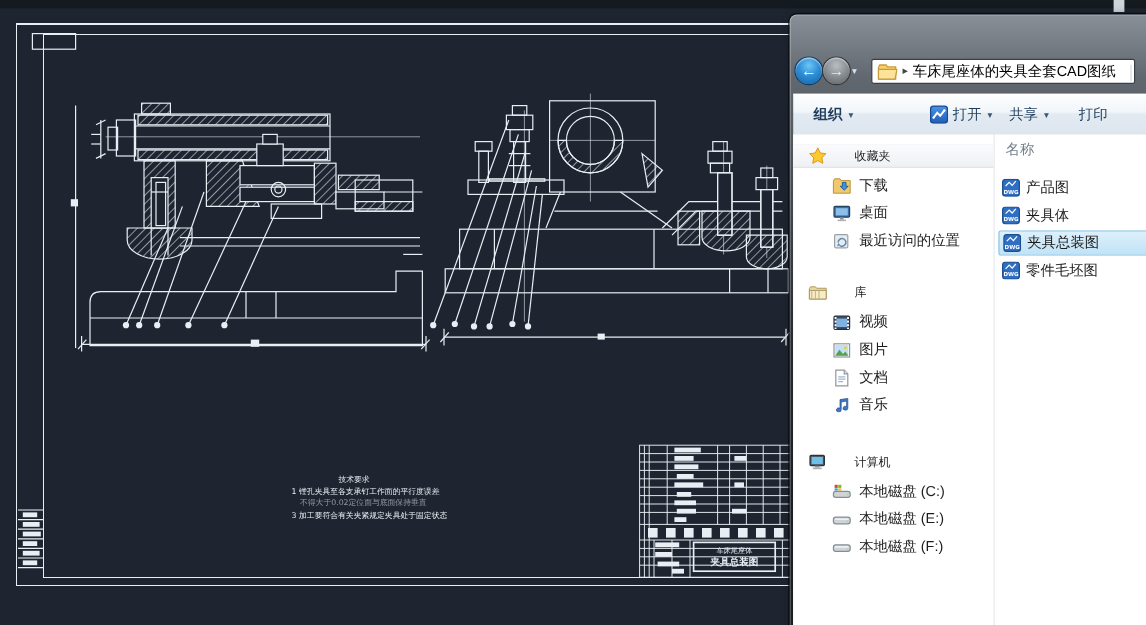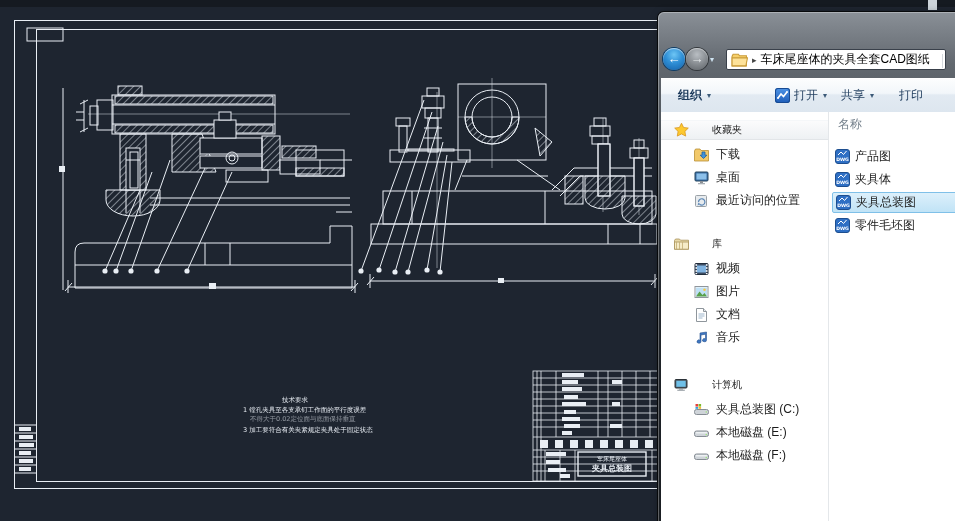--- a/index.html
+++ b/index.html
@@ -497,21 +497,21 @@
       <div class="sb-gap-s"></div>
       <div class="sb-item">
         <svg class="icon16" viewBox="0 0 16 16">
           <rect x="1" y="7.5" width="14" height="5" rx="2" fill="#cfd4d9" stroke="#868d94"></rect>
           <circle cx="12.8" cy="10" r="0.8" fill="#9ee37d"></circle>
           <rect x="2" y="2" width="2.6" height="2.6" fill="#e4413c"></rect>
             <rect x="5" y="2" width="2.6" height="2.6" fill="#7eba28"></rect>
           <rect x="2" y="5" width="2.6" height="1.8" fill="#2f9fe0"></rect>
             <rect x="5" y="5" width="2.6" height="1.8" fill="#f7b731"></rect>
         </svg>
-        <span>夹具总装图 (C:)</span>
+        <span>本地磁盘 (C:)</span>
       </div>
       <div class="sb-item">
         <svg class="icon16" viewBox="0 0 16 16">
           <rect x="1" y="6" width="14" height="5.5" rx="2" fill="#cfd4d9" stroke="#868d94"></rect>
           <rect x="2.2" y="7" width="11.5" height="1.4" rx="0.7" fill="#eef1f3"></rect>
           <circle cx="12.8" cy="9.6" r="0.8" fill="#9ee37d"></circle>
         </svg>
         <span>本地磁盘 (E:)</span>
       </div>
       <div class="sb-item">

